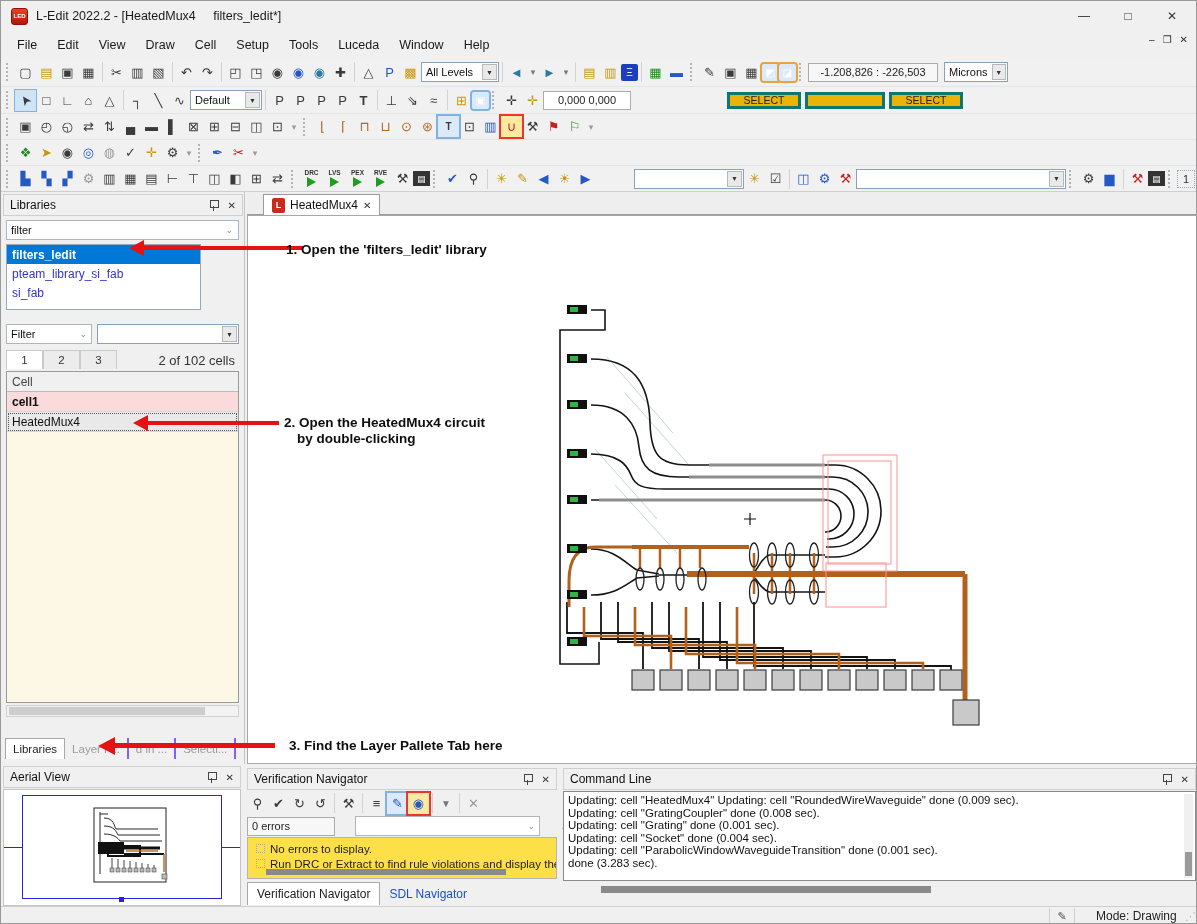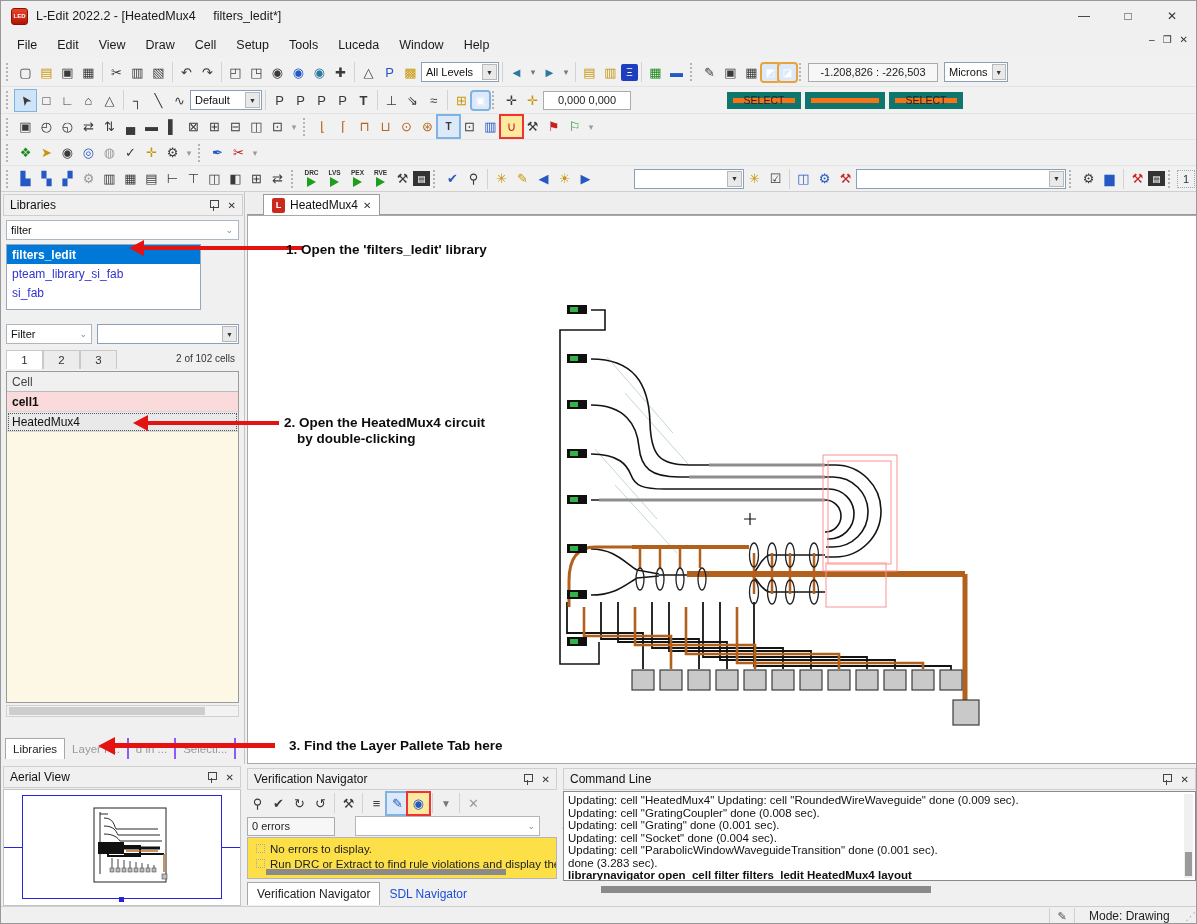--- a/index.html
+++ b/index.html
@@ -24,21 +24,21 @@
 .c-amber{color:#c8960c}.c-blue{color:#2458c4}.c-teal{color:#2d7a9e}.c-green{color:#1e8a1e}
 .c-red{color:#c42222}.c-rust{color:#b4651e}.c-gray{color:#9a9a9a}
 .chip{background:#1d3fbf;color:#fff;font-size:10px;width:17px;height:17px;border-radius:2px}
 .hl{outline:2px solid #e8a33d;background:#dce9f8}
 .hlb{outline:2px solid #7eb3e3;background:#dce9f8}
 .hlr{outline:2px solid #e33;background:#fdeaa0}
 .on{background:#cfe4f7;outline:1px solid #7eb3e3}
 .combo{height:20px;border:1px solid #8aa0b8;background:#fff;display:flex;align-items:center;justify-content:space-between;font-size:11px;padding-left:4px;flex:0 0 auto}
 .combo .arr{width:15px;height:16px;background:#e9e9e9;border:1px solid #b8b8b8;display:flex;align-items:center;justify-content:center;font-size:7px;color:#333;margin-left:4px;margin-right:1px}
 .sunk{height:19px;border:1px solid #ababab;background:#f7f7f7;display:flex;align-items:center;justify-content:center;font-size:11px;color:#222;flex:0 0 auto}
-.statcell{height:17px;border:6px solid #0f766e;background:#f97316;font-size:10.5px;display:flex;align-items:center;justify-content:center;color:#222;flex:0 0 auto}
+.statcell{height:17px;border:3px solid #0f766e;background:#eab308;font-size:10.5px;display:flex;align-items:center;justify-content:center;color:#222;flex:0 0 auto}
 .run{display:flex;flex-direction:column;align-items:center;width:23px;flex:0 0 auto}
 .run b{font-size:6.5px;letter-spacing:0;color:#333;line-height:6px}
 .run i{width:0;height:0;border-top:5px solid transparent;border-bottom:5px solid transparent;border-left:9px solid #1d9e1d;margin-top:1px}
 .pager{width:18px;height:18px;border:1px dotted #9ab;display:flex;align-items:center;justify-content:center;font-size:11px;color:#234}
 
 .panelh{display:flex;align-items:center;background:#f0f0f0;border:1px solid #cfcfcf;font-size:12px;color:#111;padding:0 6px}
 .phsp{flex:1}
 .pin{width:9px;height:11px;position:relative;margin-right:10px}
 .pin::before{content:"";position:absolute;left:1px;top:0;width:7px;height:6px;border:1px solid #444}
 .pin::after{content:"";position:absolute;left:4px;top:6px;width:1px;height:5px;background:#444}
@@ -453,21 +453,21 @@
   <div class="combo abs" style="left:96px;top:323px;width:142px">
     <span></span>
       <span class="arr">▼</span>
   </div>
 
   <div class="abs" style="left:5px;top:349px;display:flex">
     <span class="ftab on2">1</span>
     <span class="ftab">2</span>
     <span class="ftab">3</span>
   </div>
-  <div class="abs" style="left:126px;top:352px;width:108px;text-align:right;font-size:10px;color:#333">2 of 102 cells</div>
+  <div class="abs" style="left:126px;top:352px;width:108px;text-align:right;font-size:13px;color:#333">2 of 102 cells</div>
 
   <div class="abs" style="left:5px;top:370px;width:233px;height:332px;border:1px solid #9a9a9a;background:#fdf7e6">
     <div class="trow" style="background:#f0f0f0;color:#444;border-bottom:1px solid #bbb">Cell</div>
     <div class="trow" style="background:#fadada;font-weight:bold">cell1</div>
     <div class="trow" style="background:#e9e9e9;outline:1px dotted #555;outline-offset:-2px">HeatedMux4</div>
   </div>
   <div class="abs" style="left:5px;top:704px;width:233px;height:12px;background:#f2f2f2;border:1px solid #d0d0d0">
     <div style="position:absolute;left:2px;top:1px;width:196px;height:8px;background:#cdcdcd"></div>
   </div>
 
@@ -586,32 +586,31 @@
     <span class="pin"></span>
     <span class="px">✕</span>
   </div>
   <div class="abs" style="left:562px;top:790px;width:633px;height:90px;background:#fff;border:1px solid #8a8a8a;overflow:hidden;padding:2px 0 0 4px">
     <div class="cline">Updating: cell "HeatedMux4" Updating: cell "RoundedWireWaveguide" done (0.009 sec).</div>
     <div class="cline">Updating: cell "GratingCoupler" done (0.008 sec).</div>
     <div class="cline">Updating: cell "Grating" done (0.001 sec).</div>
     <div class="cline">Updating: cell "Socket" done (0.004 sec).</div>
     <div class="cline">Updating: cell "ParabolicWindowWaveguideTransition" done (0.001 sec).</div>
     <div class="cline">done (3.283 sec).</div>
-    <div class="cline" style="font-weight:bold">librarynavigator open_cell filter filters_ledit HeatedMux4 layout</div>
     <div style="position:absolute;right:2px;top:2px;width:9px;height:84px;background:#f0f0f0">
       <div style="position:absolute;left:1px;top:58px;width:7px;height:24px;background:#9a9a9a"></div>
     </div>
   </div>
   <div class="abs" style="left:562px;top:882px;width:633px;height:13px;background:#f0f0f0">
     <div style="position:absolute;left:38px;top:3px;width:330px;height:7px;background:#8a8a8a"></div>
   </div>
 
   <div class="abs" style="left:0;top:905px;width:1197px;height:19px;background:#f0f0f0;border-top:1px solid #cfcfcf;display:flex;align-items:center">
     <span style="margin-left:1048px;width:26px;height:16px;border-left:1px solid #d0d0d0;border-right:1px solid #d0d0d0;display:flex;align-items:center;justify-content:center;font-size:11px;color:#555">✎</span>
-    <span style="margin-left:14px;font-size:12px;color:#222">Mode: Drawing</span>
+    <span style="margin-left:21px;font-size:12px;color:#222">Mode: Drawing</span>
     <span class="grip">⋰</span>
   </div>
 
   <div class="arline" style="left:142px;top:245px;width:160px;height:4px"></div>
   <div class="arhead" style="left:128px;top:239px;border-width:8px 15px 8px 0"></div>
   <div class="ann" style="left:285px;top:241px">1. Open the 'filters_ledit' library</div>
 
   <div class="arline" style="left:146px;top:420px;width:132px;height:4px"></div>
   <div class="arhead" style="left:132px;top:414px;border-width:8px 15px 8px 0"></div>
   <div class="ann" style="left:283px;top:414px">2. Open the HeatedMux4 circuit</div>

